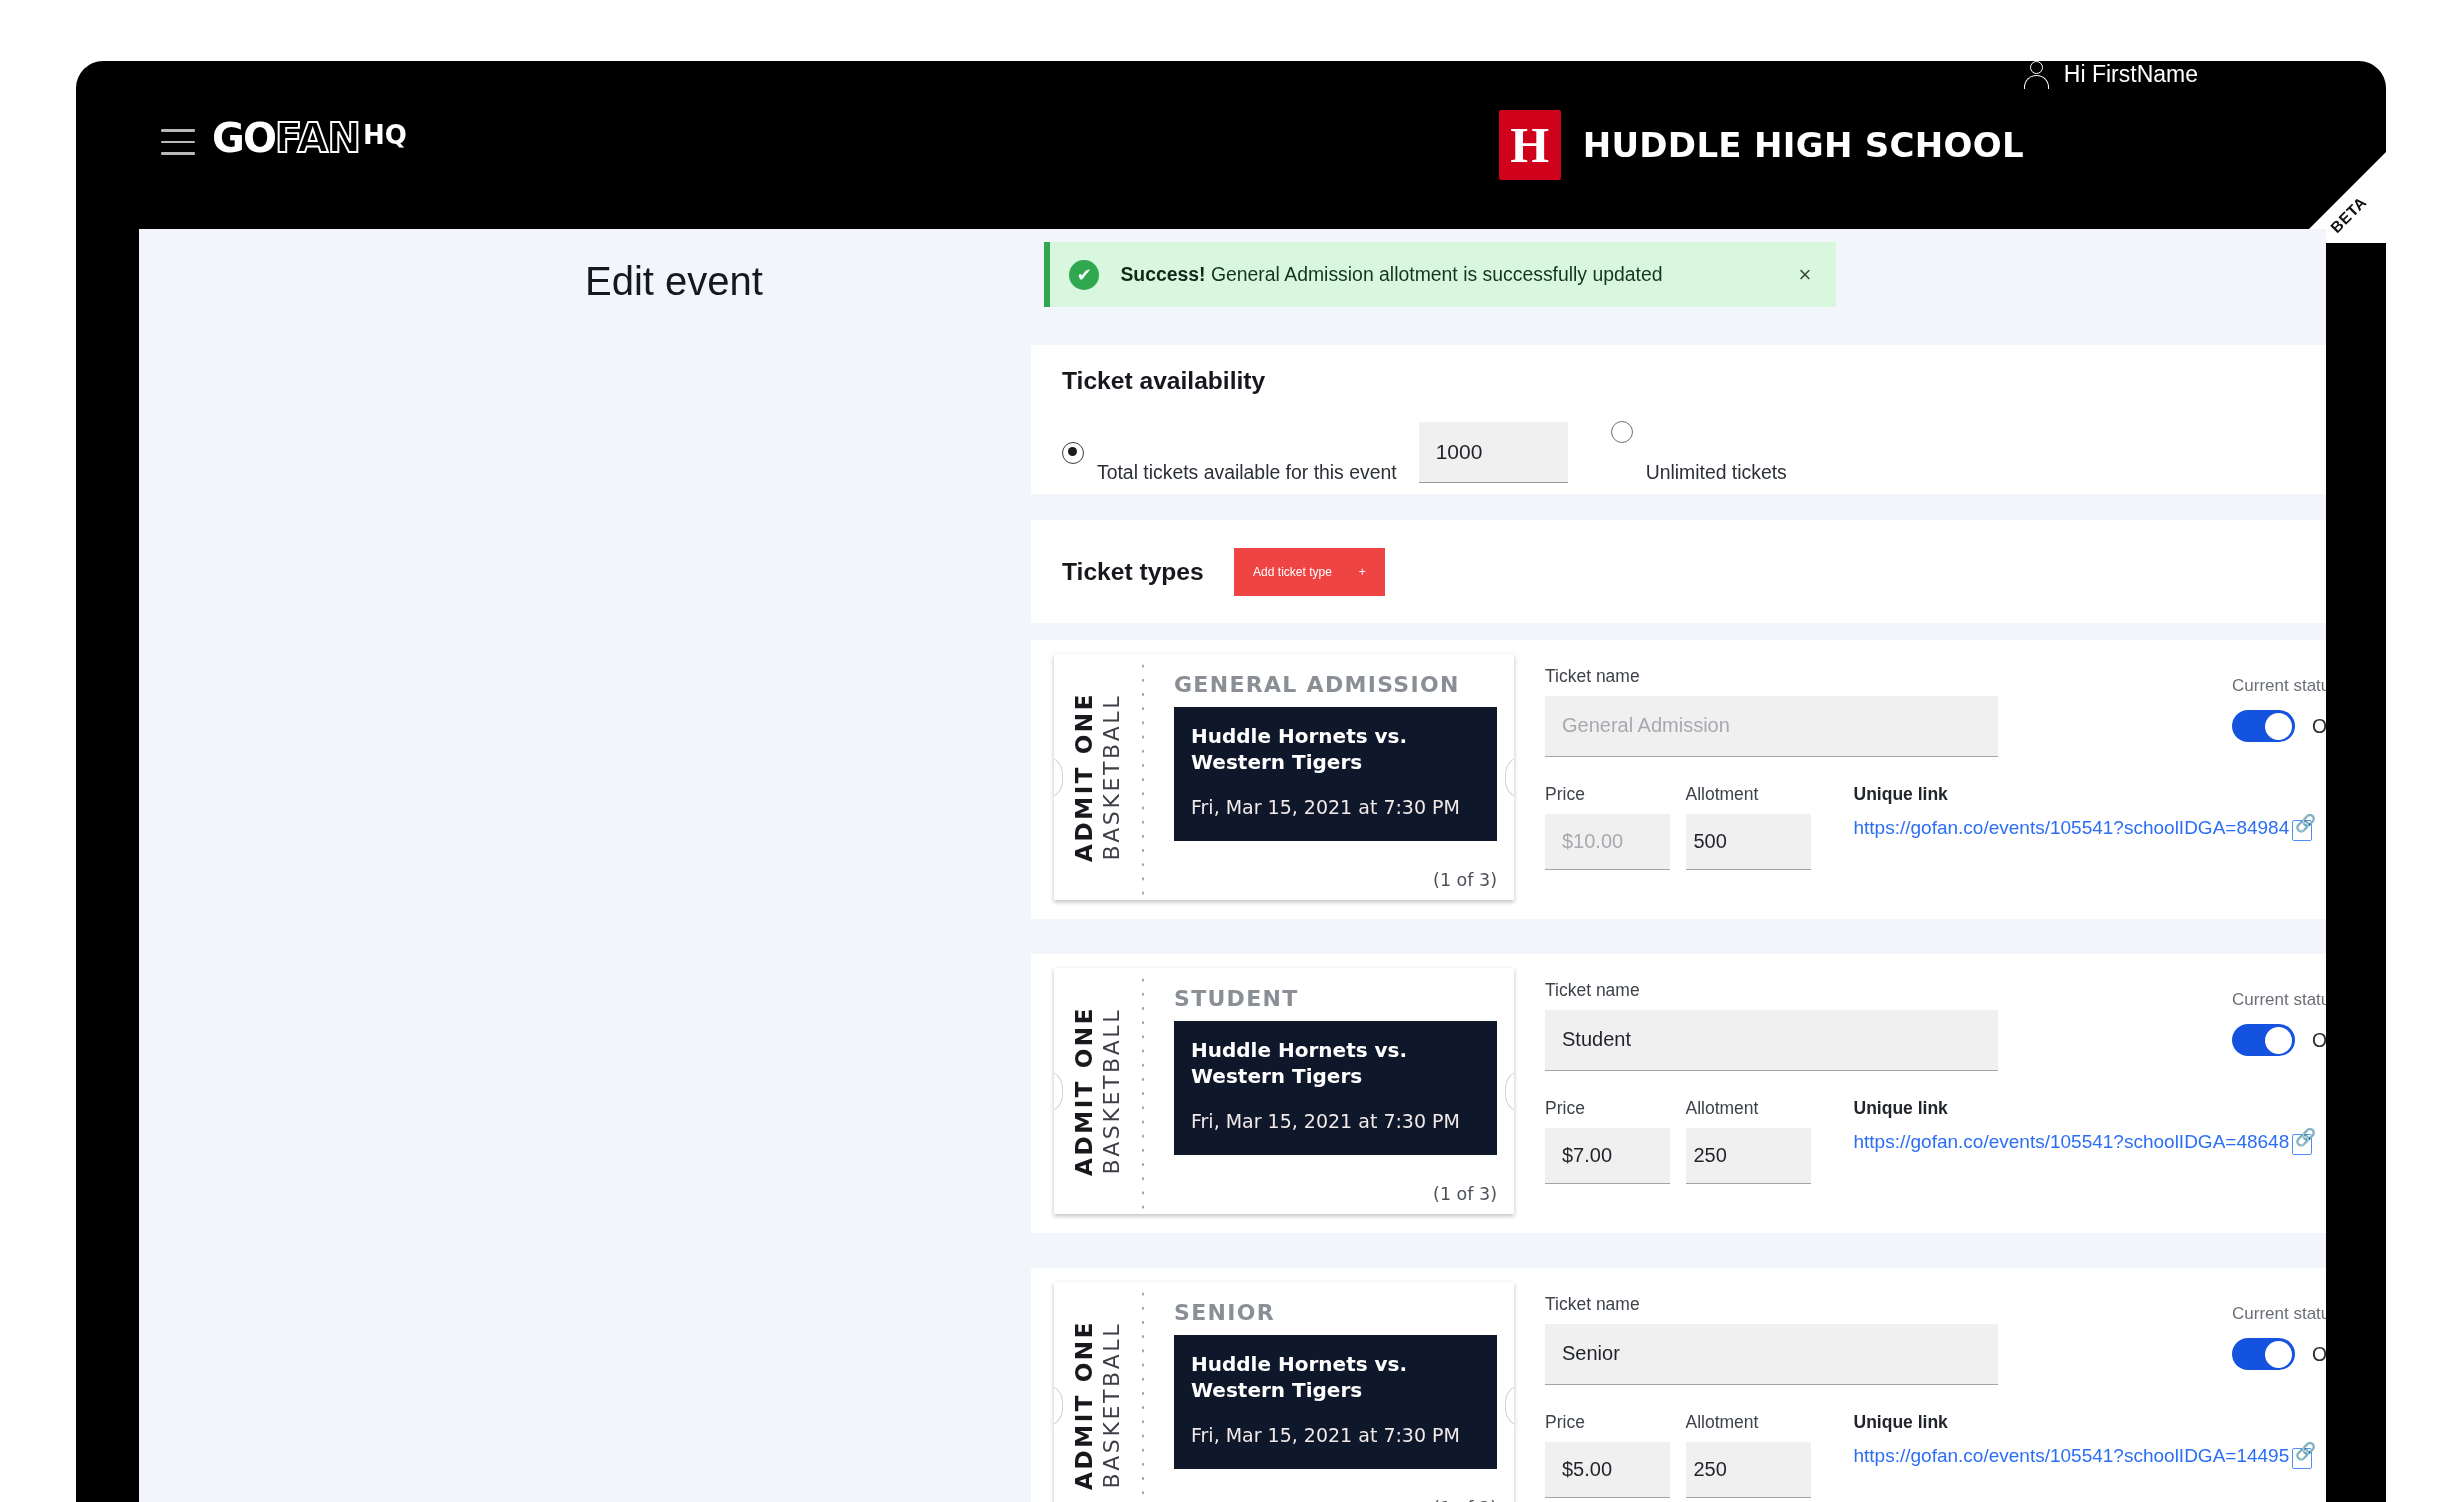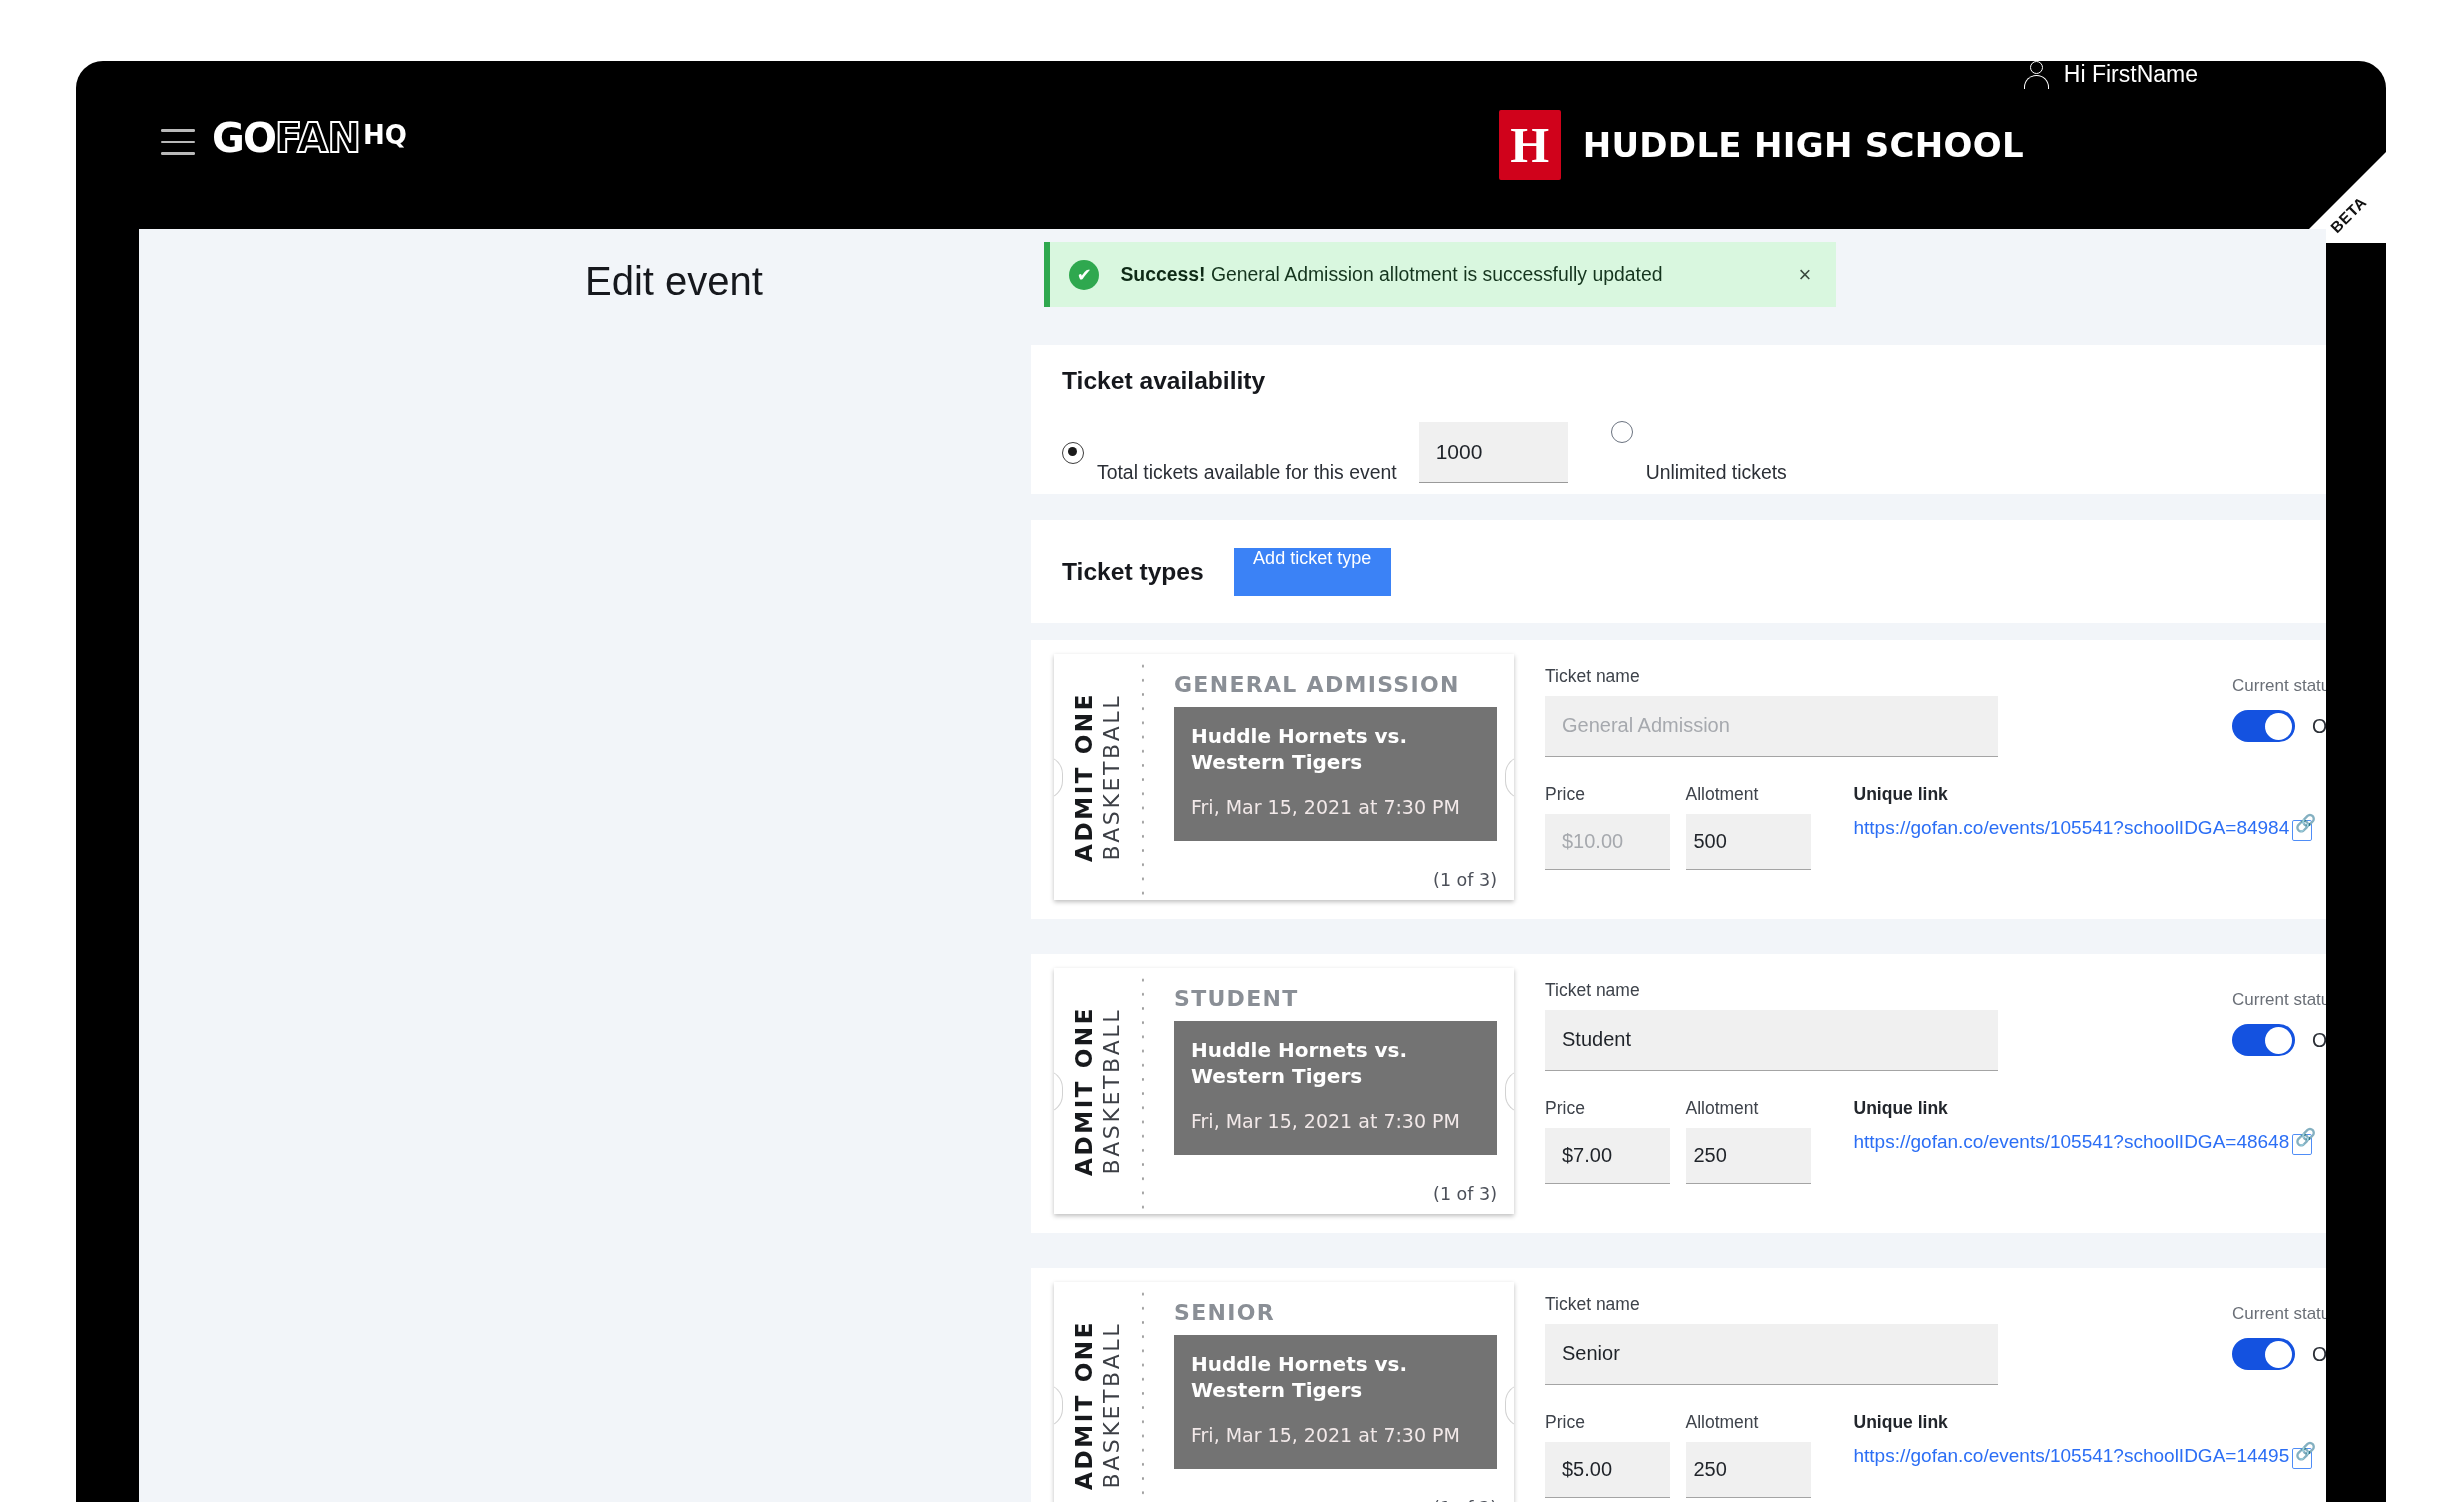--- a/index.html
+++ b/index.html
@@ -160,24 +160,24 @@
     font-size:21px;color:#1f2329;cursor:text;
   }
   .unlimited{margin-left:43px;display:flex;align-items:flex-start;}
 
   .panel.types{
     position:absolute; left:446px; top:291px;
     height:103px; padding:0 31px;
     display:flex; align-items:center;
   }
   .btn-add{
-    margin-left:30px;background:#3b82f6;color:#ffffff;
-    font-size:18px;padding:0 19.4px;height:48px;
+    margin-left:30px;background:#ef4444;color:#ffffff;
+    font-size:12px;padding:0 19.4px;height:48px;
     display:flex;align-items:center;gap:27px;
-    border:none;cursor:pointer;flex-direction:column;
+    border:none;cursor:pointer;
   }
 
   .panel.tickets{
     position:absolute; left:446px; top:411px;
     width:1468px; height:989px;
     padding:0; background:transparent;
   }
   .ticket-block{
     background:#ffffff;
     width:1468px;
@@ -221,21 +221,21 @@
     background-size:3.9px 14.2px;background-repeat:repeat-y;
   }
   .stub-right{position:absolute;left:102px;top:0;right:0;height:100%;}
   .stub-kind{
     position:absolute;left:18px;top:18px;
     font-family:"DejaVu Sans", sans-serif;
     font-size:22px;font-weight:bold;color:#8a8f96;letter-spacing:1.3px;
   }
   .stub-red{
     position:absolute;left:18px;top:53px;right:17px;height:134px;
-    background:#737373;color:#ffffff;padding:17px 17px 0 17px;
+    background:#0f172a;color:#ffffff;padding:17px 17px 0 17px;
     box-sizing:border-box;
   }
   .stub-match{
     font-family:"DejaVu Sans", sans-serif;
     font-size:20px;font-weight:bold;line-height:1.28;
   }
   .stub-date{
     position:absolute;left:17px;bottom:23px;
     font-family:"DejaVu Sans", sans-serif;
     font-size:19px;font-weight:400;color:#f2e9e9;

